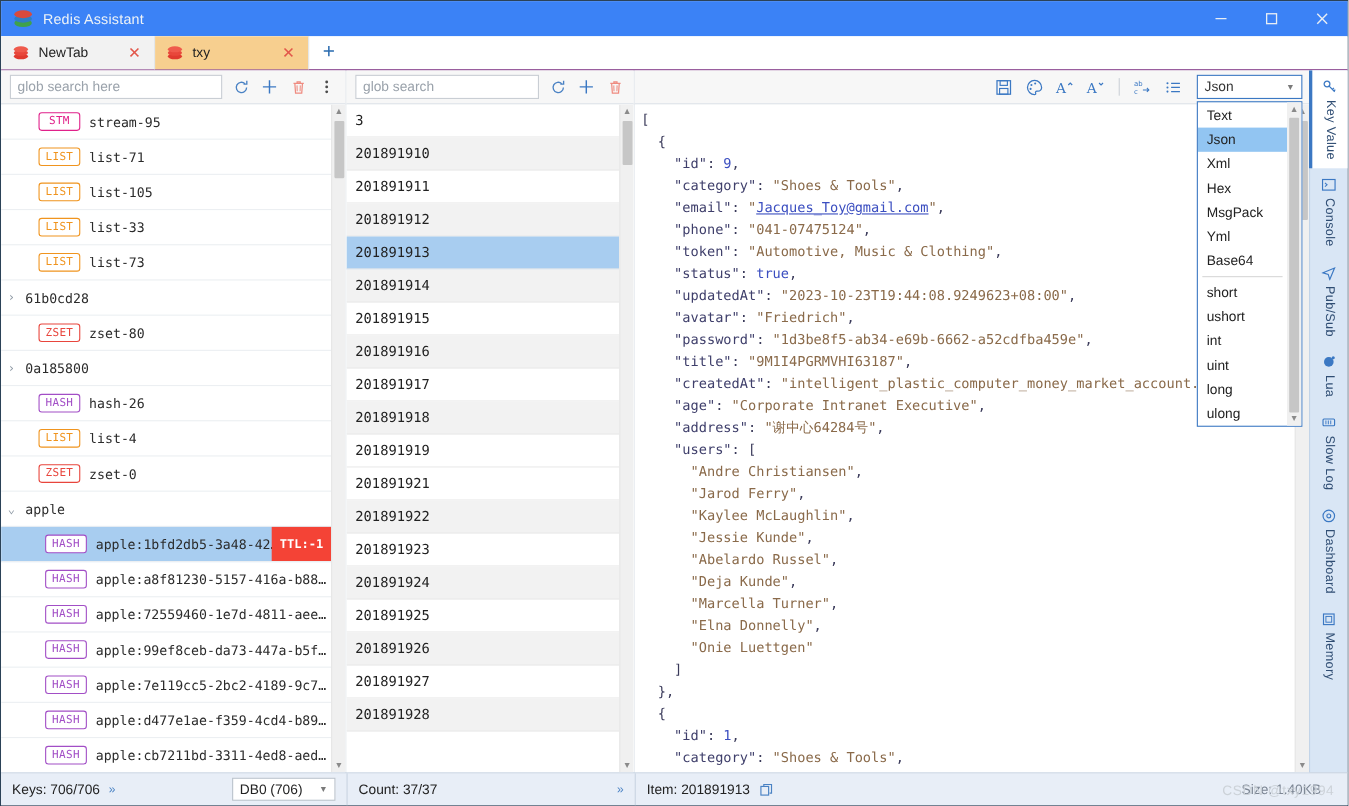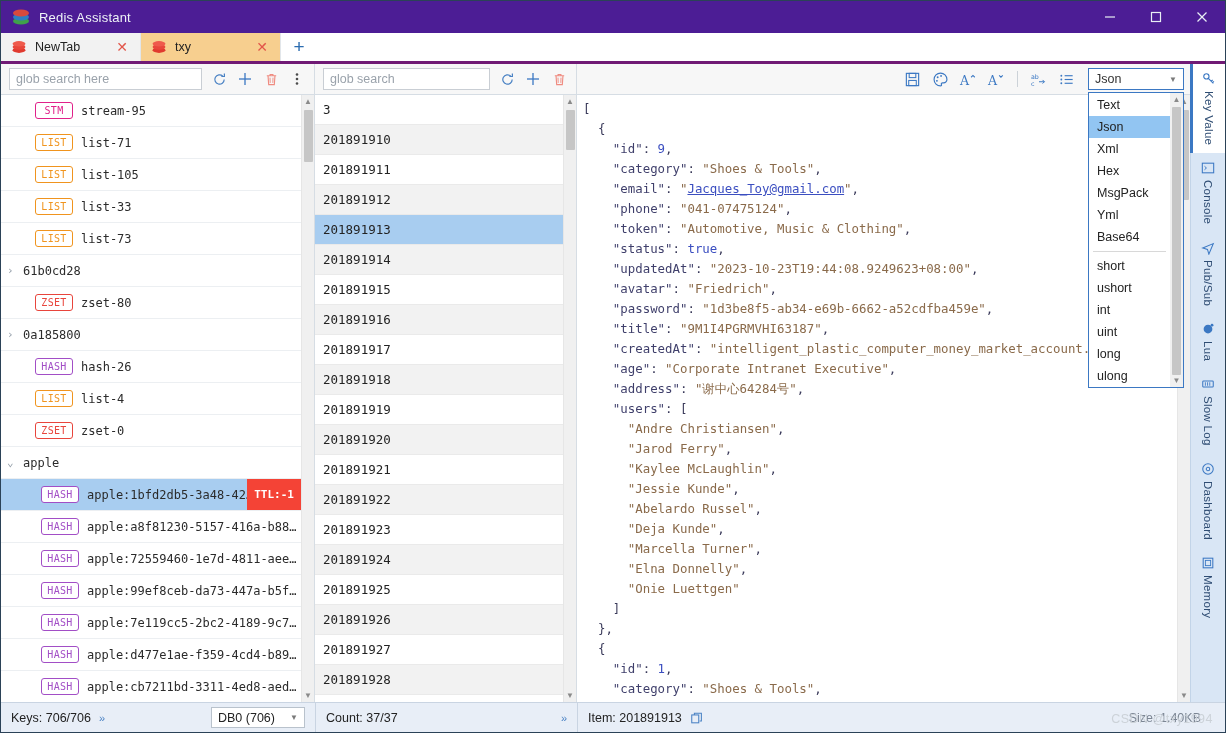--- a/index.html
+++ b/index.html
@@ -15,41 +15,41 @@
     position: relative;
     width: 1226px; height: 733px;
     display: flex; flex-direction: column;
     border: 1px solid #2b4257;
     background: #ffffff;
   }
 
   
   .titlebar {
     height: 32px; flex: 0 0 32px;
-    background: #4c1d95;
+    background: #3b82f6;
     display: flex; align-items: center;
     color: #eef3f7;
     user-select: none;
     text-align: right;
   }
   .titlebar .logo { width: 20px; height: 20px; margin-left: 10px; position: relative; }
   .titlebar .title { margin-left: 8px; font-size: 13px; letter-spacing: .2px; }
   .titlebar .spacer { flex: 1; }
   .wbtn {
     width: 46px; height: 32px;
     display: flex; align-items: center; justify-content: center;
     color: #e8eef4;
   }
 
   
   .tabbar {
     height: 31px; flex: 0 0 31px;
     background: #ffffff;
     display: flex; align-items: stretch;
-    border-bottom: 3px solid #701a75;
+    border-bottom: 1px solid #701a75;
   }
   .tab {
     display: flex; align-items: center;
     padding: 0 8px 0 10px;
     min-width: 140px;
     font-size: 12.5px; color: #222;
     border-right: 1px solid #e2e6ea;
     position: relative;
   }
   .tab.inactive { background: #f2f2f2; }
@@ -426,21 +426,20 @@
             <div class="valrow odd">201891910</div>
             <div class="valrow">201891911</div>
             <div class="valrow odd">201891912</div>
             <div class="valrow selected">201891913</div>
             <div class="valrow odd">201891914</div>
             <div class="valrow">201891915</div>
             <div class="valrow odd">201891916</div>
             <div class="valrow">201891917</div>
             <div class="valrow odd">201891918</div>
             <div class="valrow">201891919</div>
-            <div class="valrow odd">201891920</div>
             <div class="valrow">201891921</div>
             <div class="valrow odd">201891922</div>
             <div class="valrow">201891923</div>
             <div class="valrow odd">201891924</div>
             <div class="valrow">201891925</div>
             <div class="valrow odd">201891926</div>
             <div class="valrow">201891927</div>
             <div class="valrow odd">201891928</div>
           </div>
         <div class="scrolltrack">

